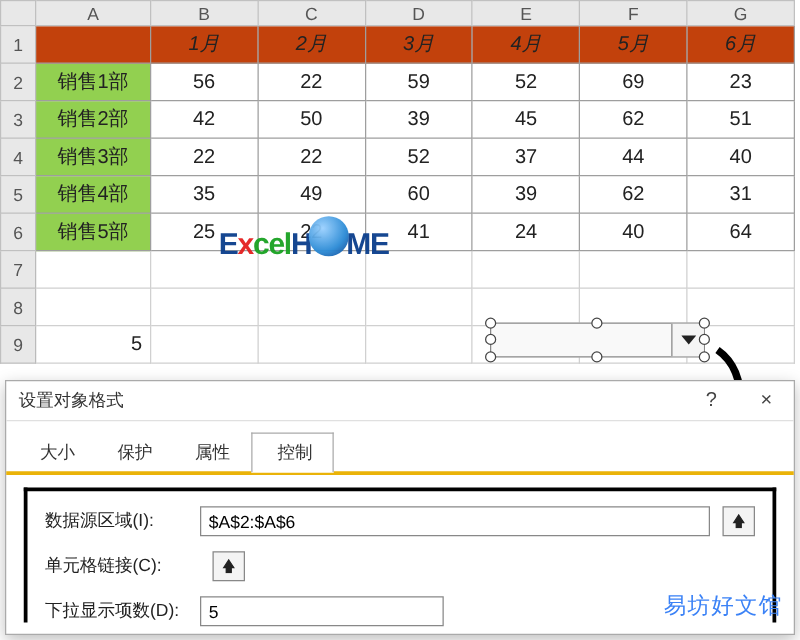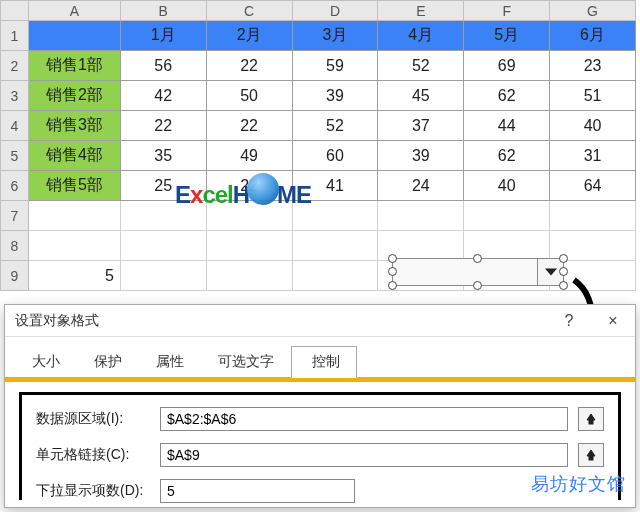--- a/index.html
+++ b/index.html
@@ -36,21 +36,21 @@
     border-right: 1px solid #bbb;
   }
   table.grid tr.colhdr th {
     background: #e8e8e8;
     height: 20px;
     color: #555;
     font-size: 14px;
     border: 1px solid #c0c0c0;
   }
   table.grid tr.colhdr th.corner { width: 28px; }
-  table.grid td.green { background: #3b82f6; }
+  table.grid td.green { background: #c2410c; font-style: italic; }
   table.grid td.label { background: #92d050; }
   table.grid tr.empty td { border: 1px solid #d0d0d0; height: 24px; }
   table.grid td.nb { border: 1px solid #d0d0d0; }
   table.grid td.r9a { border:1px solid #d0d0d0; text-align: right; padding-right: 6px; }
 
   
   .cA{width:92px}.cB{width:86px}.cC{width:86px}.cD{width:86px}.cE{width:86px}.cF{width:86px}.cG{width:86px}
 
   
   .logo {
@@ -117,21 +117,21 @@
     padding-left:10px;
     border-bottom:1px solid #e0e0e0;
     font-size:14px; color:#333;
   }
   .dialog .titlebar .spacer{flex:1}
   .dialog .titlebar .tbtn{
     width:44px;height:32px;display:flex;align-items:center;justify-content:center;
     color:#444;font-size:16px;
   }
   .dialog .tabs{
-    display:flex; border-bottom:5px solid #eab308;
+    display:flex; border-bottom:3px solid #eab308;
     padding: 0 10px; margin-top:8px;
     font-size:14px;
   }
   .dialog .tabs .tab{
     padding:6px 16px;
     border:1px solid transparent;
     border-bottom:none;
     color:#333;
     position:relative; top:1px;
   }
@@ -309,38 +309,36 @@
     <span>设置对象格式</span>
     <span class="spacer"></span>
     <div class="tbtn">?</div>
     <div class="tbtn">×</div>
   </div>
 
   <div class="tabs">
     <div class="tab">大小</div>
     <div class="tab">保护</div>
     <div class="tab">属性</div>
-    <div class="tab">可选文字</div>
     <div class="tab active">控制</div>
   </div>
 
   <div class="pane">
     <div class="row">
       <label>数据源区域(I):</label>
       <input type="text" value="$A$2:$A$6" style="">
       <div class="pick">
         <svg viewBox="0 0 12 12">
             <path d="M6 1 L10 7 L2 7 Z"></path>
             <rect x="4" y="7" width="4" height="4"></rect>
           </svg>
       </div>
     </div>
     <div class="row">
       <label>单元格链接(C):</label>
-      <input type="text" value="$A$9" style="">
       <div class="pick">
         <svg viewBox="0 0 12 12">
             <path d="M6 1 L10 7 L2 7 Z"></path>
             <rect x="4" y="7" width="4" height="4"></rect>
           </svg>
       </div>
     </div>
     <div class="row" style="margin-bottom:0">
       <label>下拉显示项数(D):</label>
       <input type="text" class="small" value="5" style="">

